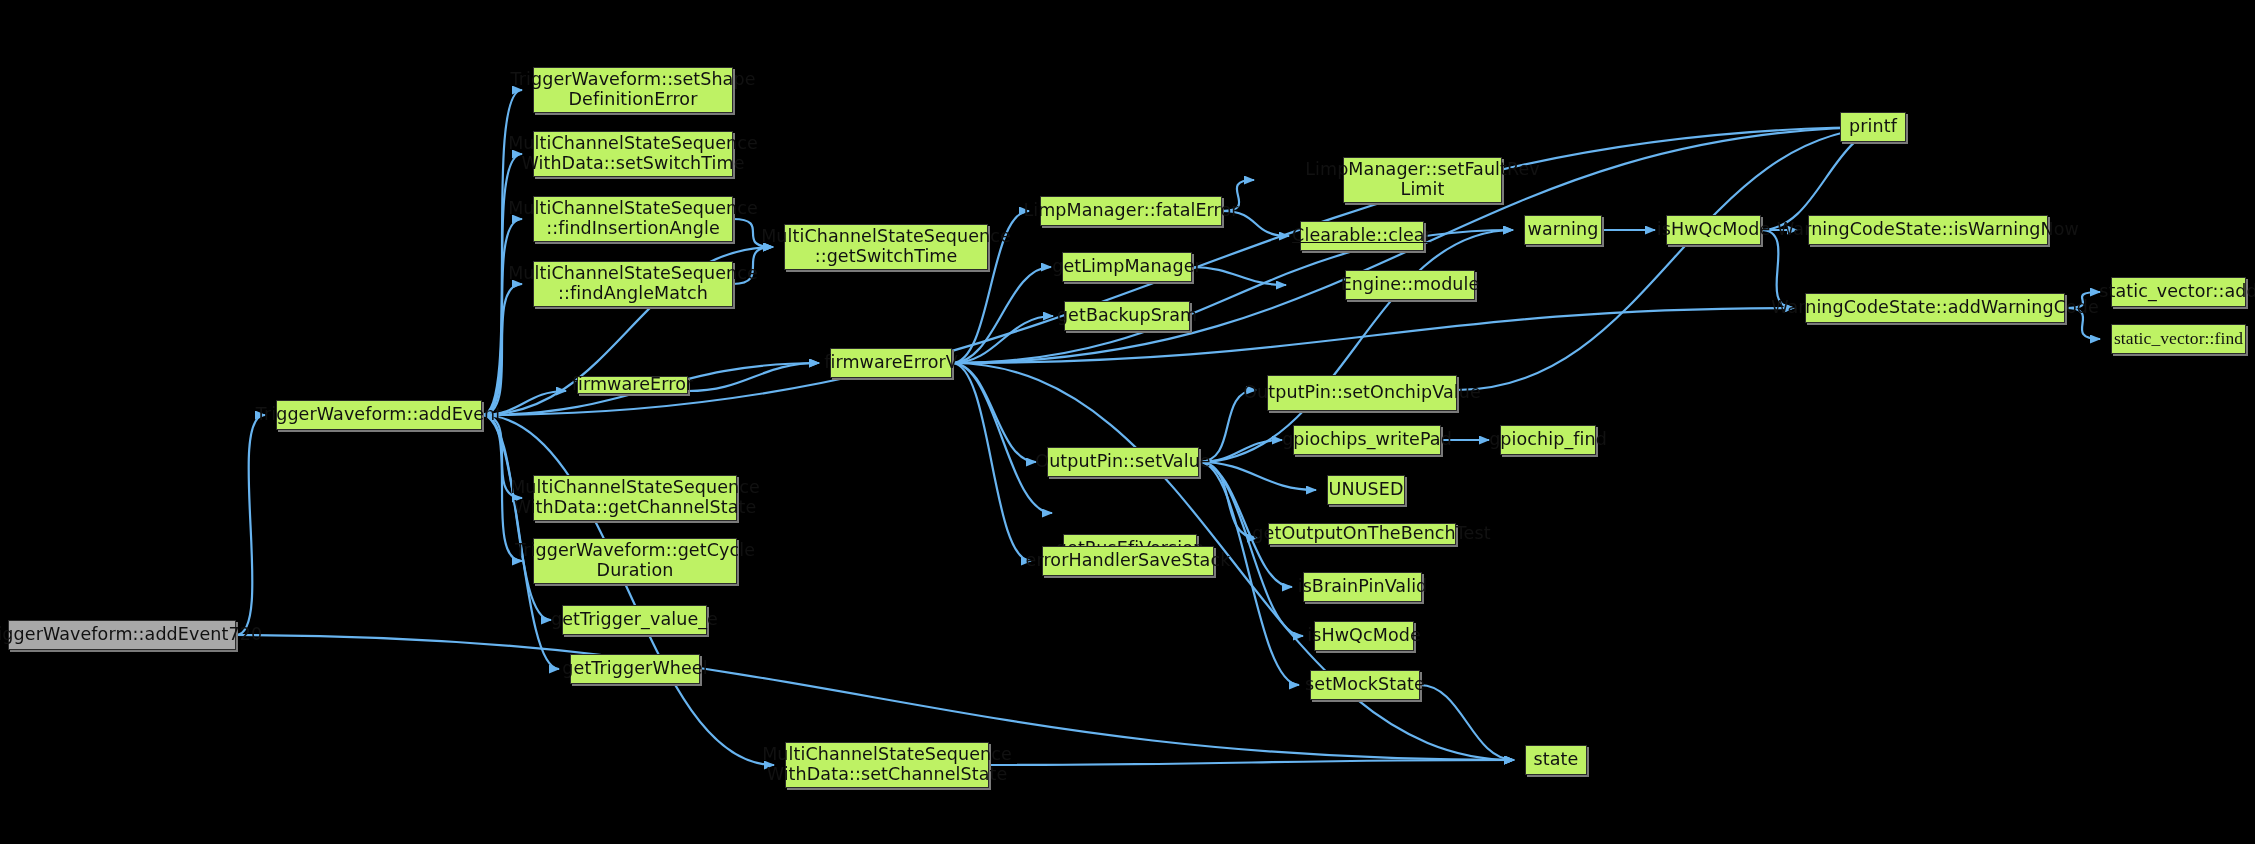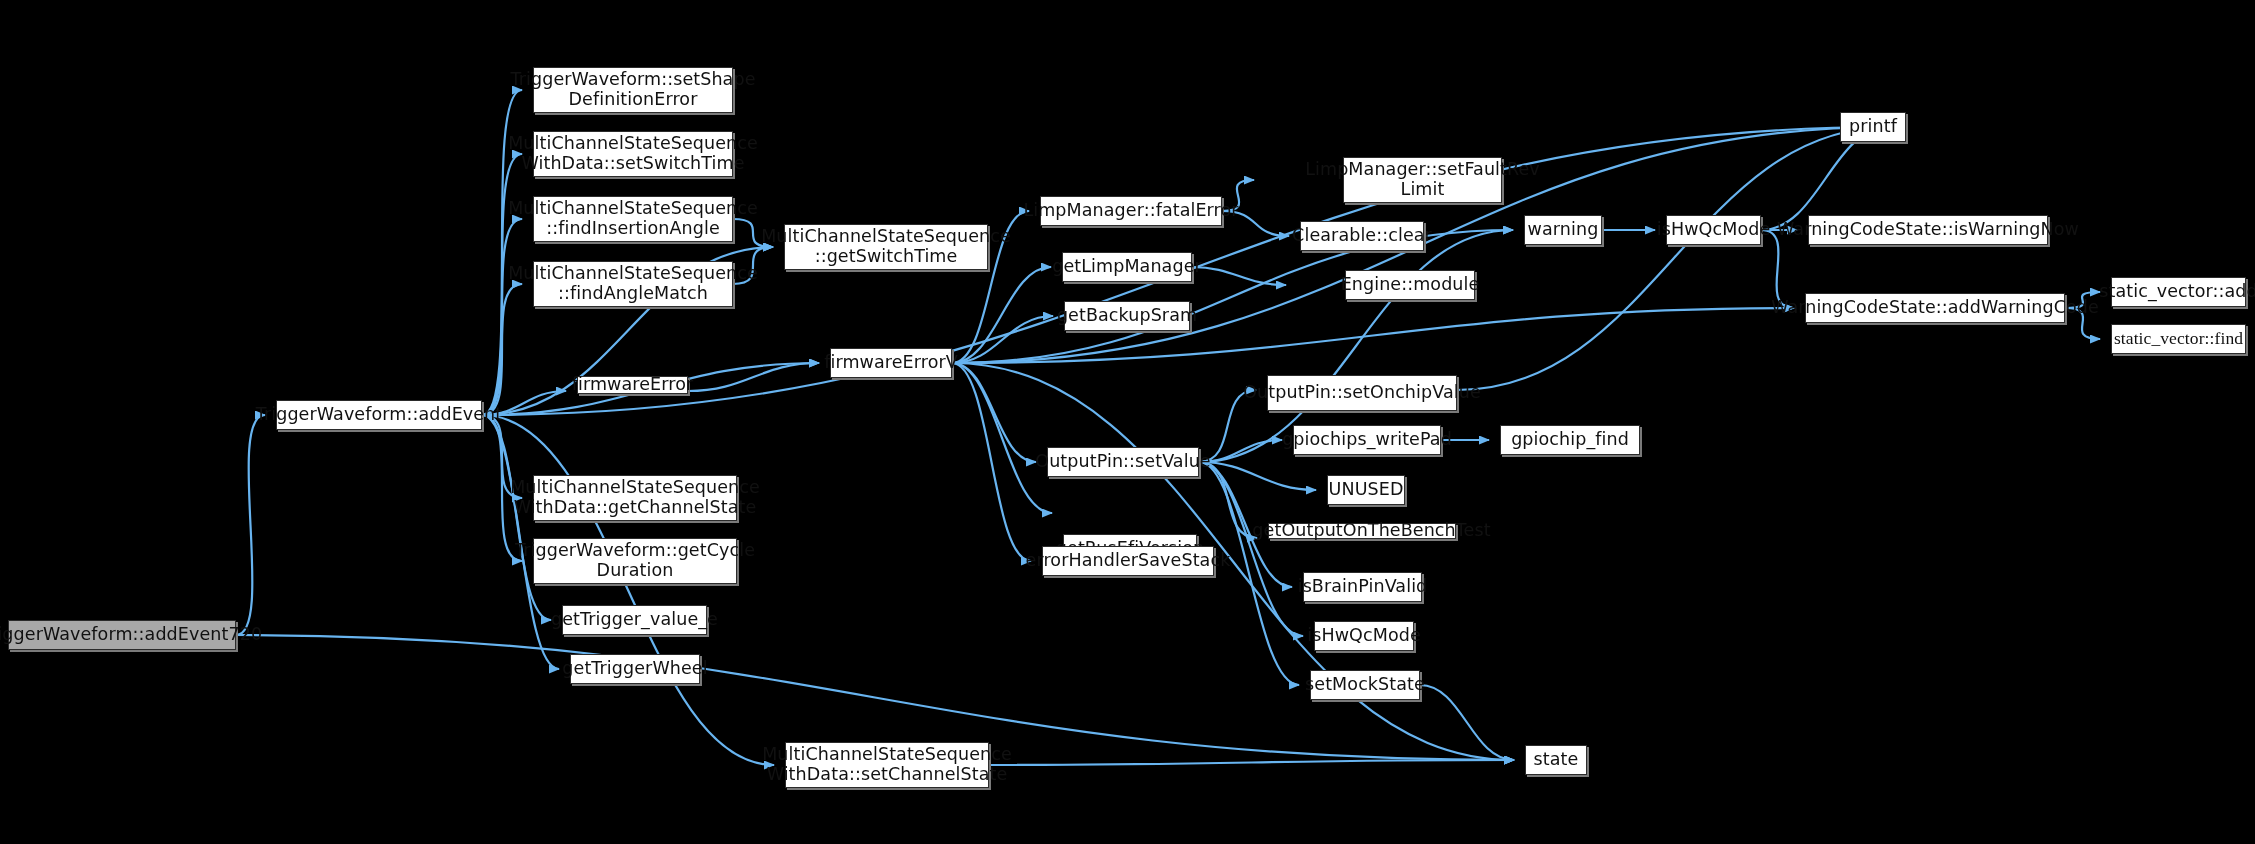--- a/index.html
+++ b/index.html
@@ -1,19 +1,19 @@
 <!DOCTYPE html>
 <html><head>
 <meta charset="utf-8">
 <style>
   html,body{margin:0;padding:0;background:#000;}
   #canvas{position:relative;width:2255px;height:844px;background:#000;overflow:hidden;
           font-family:"DejaVu Sans","Liberation Sans",sans-serif;}
   svg.edges{position:absolute;left:0;top:0;width:2255px;height:844px;}
-  .node{position:absolute;box-sizing:border-box;background:#ffffff;border:1px solid #2b2b2b;
+  .node{position:absolute;box-sizing:border-box;background:#bef264;border:1px solid #2b2b2b;
         box-shadow:2px 2px 0 0 #7a7a7a;display:flex;align-items:center;justify-content:center;
         text-align:center;color:#111;font-size:17.5px;line-height:1.12;letter-spacing:0.1px;
         padding:0 5px;white-space:pre-line;}
   .node.hl{background:#a8a8a8;}
 </style>
 </head>
 <body>
 
 <div id="canvas">
   <svg class="edges" id="edge-layer" viewBox="0 0 2255 844" xmlns="http://www.w3.org/2000/svg">
@@ -95,29 +95,29 @@
       <div class="node" style="left: 562px; top: 605px; width: 145px; height: 30px;">getTrigger_value_e</div>
       <div class="node" style="left: 570px; top: 654px; width: 130px; height: 30px;">getTriggerWheel</div>
       <div class="node" style="left: 785px; top: 742px; width: 204px; height: 46px;">MultiChannelStateSequence
 WithData::setChannelState</div>
       <div class="node" style="left: 830px; top: 348px; width: 122px; height: 30px;">firmwareErrorV</div>
       <div class="node" style="left: 1040px; top: 196px; width: 182px; height: 30px;">LimpManager::fatalError</div>
       <div class="node" style="left: 1062px; top: 252px; width: 130px; height: 30px;">getLimpManager</div>
       <div class="node" style="left: 1064px; top: 301px; width: 126px; height: 30px;">getBackupSram</div>
       <div class="node" style="left: 1319px; top: 157px; width: 159px; height: 46px; margin-left: 24px;">LimpManager::setFaultRev
 Limit</div>
-      <div class="node" style="left: 1300px; top: 221px; width: 124px; height: 30px;">Clearable::clear</div>
+      <div class="node" style="left: 1300px; top: 221px; width: 124px; height: 30px; text-decoration: underline;">Clearable::clear</div>
       <div class="node" style="left: 1297px; top: 270px; width: 130px; height: 30px; margin-left: 48px;">Engine::module</div>
       <div class="node" style="left: 1267px; top: 375px; width: 190px; height: 36px;">OutputPin::setOnchipValue</div>
       <div class="node" style="left: 1047px; top: 447px; width: 152px; height: 30px;">OutputPin::setValue</div>
       <div class="node" style="left: 1293px; top: 425px; width: 148px; height: 30px;">gpiochips_writePad</div>
-      <div class="node" style="left: 1500px; top: 425px; width: 140px; height: 30px;">gpiochip_find</div>
+      <div class="node" style="left: 1500px; top: 425px; width: 96px; height: 30px;">gpiochip_find</div>
       <div class="node" style="left: 1327px; top: 475px; width: 78px; height: 30px;">UNUSED</div>
       <div class="node" style="left: 1063px; top: 498px; width: 134px; height: 30px; margin-top: 36px;">getRusEfiVersion</div>
-      <div class="node" style="left: 1268px; top: 523px; width: 188px; height: 16px; padding-left: 24px;">getOutputOnTheBenchTest</div>
+      <div class="node" style="left: 1268px; top: 523px; width: 188px; height: 22px; padding-left: 24px;">getOutputOnTheBenchTest</div>
       <div class="node" style="left: 1042px; top: 546px; width: 172px; height: 30px;">errorHandlerSaveStack</div>
       <div class="node" style="left: 1303px; top: 572px; width: 119px; height: 30px;">isBrainPinValid</div>
       <div class="node" style="left: 1314px; top: 621px; width: 100px; height: 30px;">isHwQcMode</div>
       <div class="node" style="left: 1310px; top: 670px; width: 110px; height: 30px;">setMockState</div>
       <div class="node" style="left: 1840px; top: 112px; width: 66px; height: 30px;">printf</div>
       <div class="node" style="left: 1524px; top: 215px; width: 78px; height: 30px;">warning</div>
       <div class="node" style="left: 1666px; top: 215px; width: 95px; height: 30px;">isHwQcMode</div>
       <div class="node" style="left: 1808px; top: 215px; width: 240px; height: 30px;">WarningCodeState::isWarningNow</div>
       <div class="node" style="left: 1805px; top: 293px; width: 260px; height: 30px;">WarningCodeState::addWarningCode</div>
       <div class="node" style="left: 2111px; top: 277px; width: 135px; height: 30px;">static_vector::add</div>

